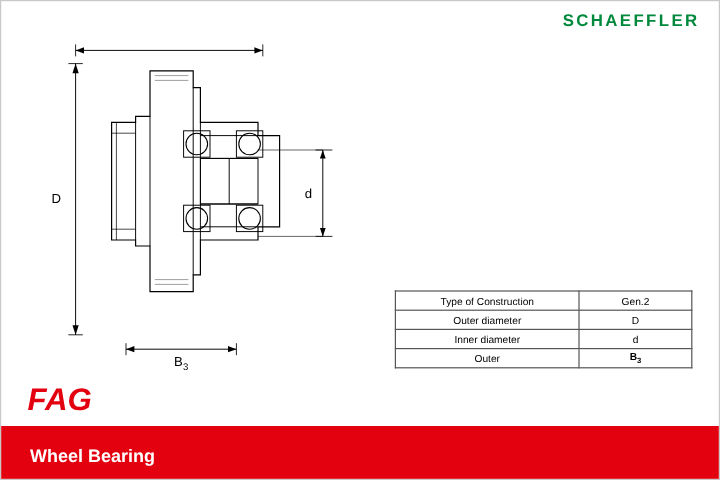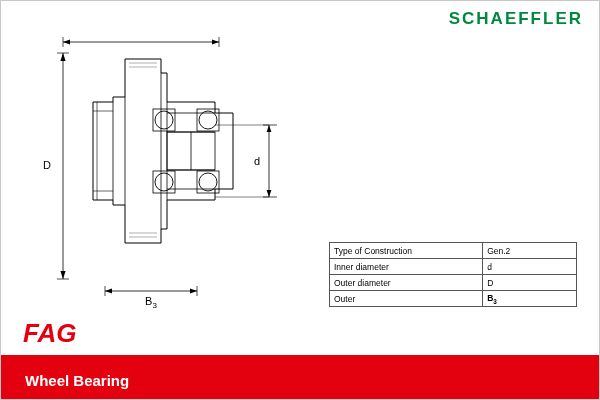--- a/index.html
+++ b/index.html
@@ -20,21 +20,21 @@
     box-sizing: border-box;
     border: 1px solid #c8c8c8;
     background: #ffffff;
   }
 
   
   .brand {
     position: absolute;
     top: 8px;
     right: 16px;
-    font-size: 17px;
+    font-size: 14px;
     font-weight: bold;
     letter-spacing: 2.0px;
     color: #00893d;
     font-family: "Liberation Sans", sans-serif;
   }
 
   
   .footer-bar {
     position: absolute;
     left: 0;
@@ -70,20 +70,21 @@
     top: 241px;
     width: 248px;
     border-collapse: collapse;
     font-size: 8.5px;
     color: #000000;
   }
   .spec-table td {
     border: 1px solid #555;
     height: 15px;
     padding: 0 4px;
+    text-align: center;
     vertical-align: middle;
   }
   .spec-table td.label {
     width: 62%;
   }
   .spec-table td.value {
     width: 38%;
   }
   .sub {
     font-size: 0.75em;
@@ -187,26 +188,26 @@
     <text class="dim-label" x="256" y="164" text-anchor="middle">d</text>
   </svg>
 
   <table class="spec-table">
     <tbody>
       <tr>
         <td class="label">Type of Construction</td>
         <td class="value">Gen.2</td>
       </tr>
       <tr>
+        <td class="label">Outer diameter</td>
+        <td class="value">D</td>
+      </tr>
+      <tr>
         <td class="label">Inner diameter</td>
         <td class="value">d</td>
-      </tr>
-      <tr>
-        <td class="label">Outer diameter</td>
-        <td class="value">D</td>
       </tr>
       <tr>
         <td class="label">Outer</td>
         <td class="value"><b><span>B</span><span class="sub">3</span></b></td>
       </tr>
     </tbody>
   </table>
 
   <div class="fag-logo">FAG</div>
 

